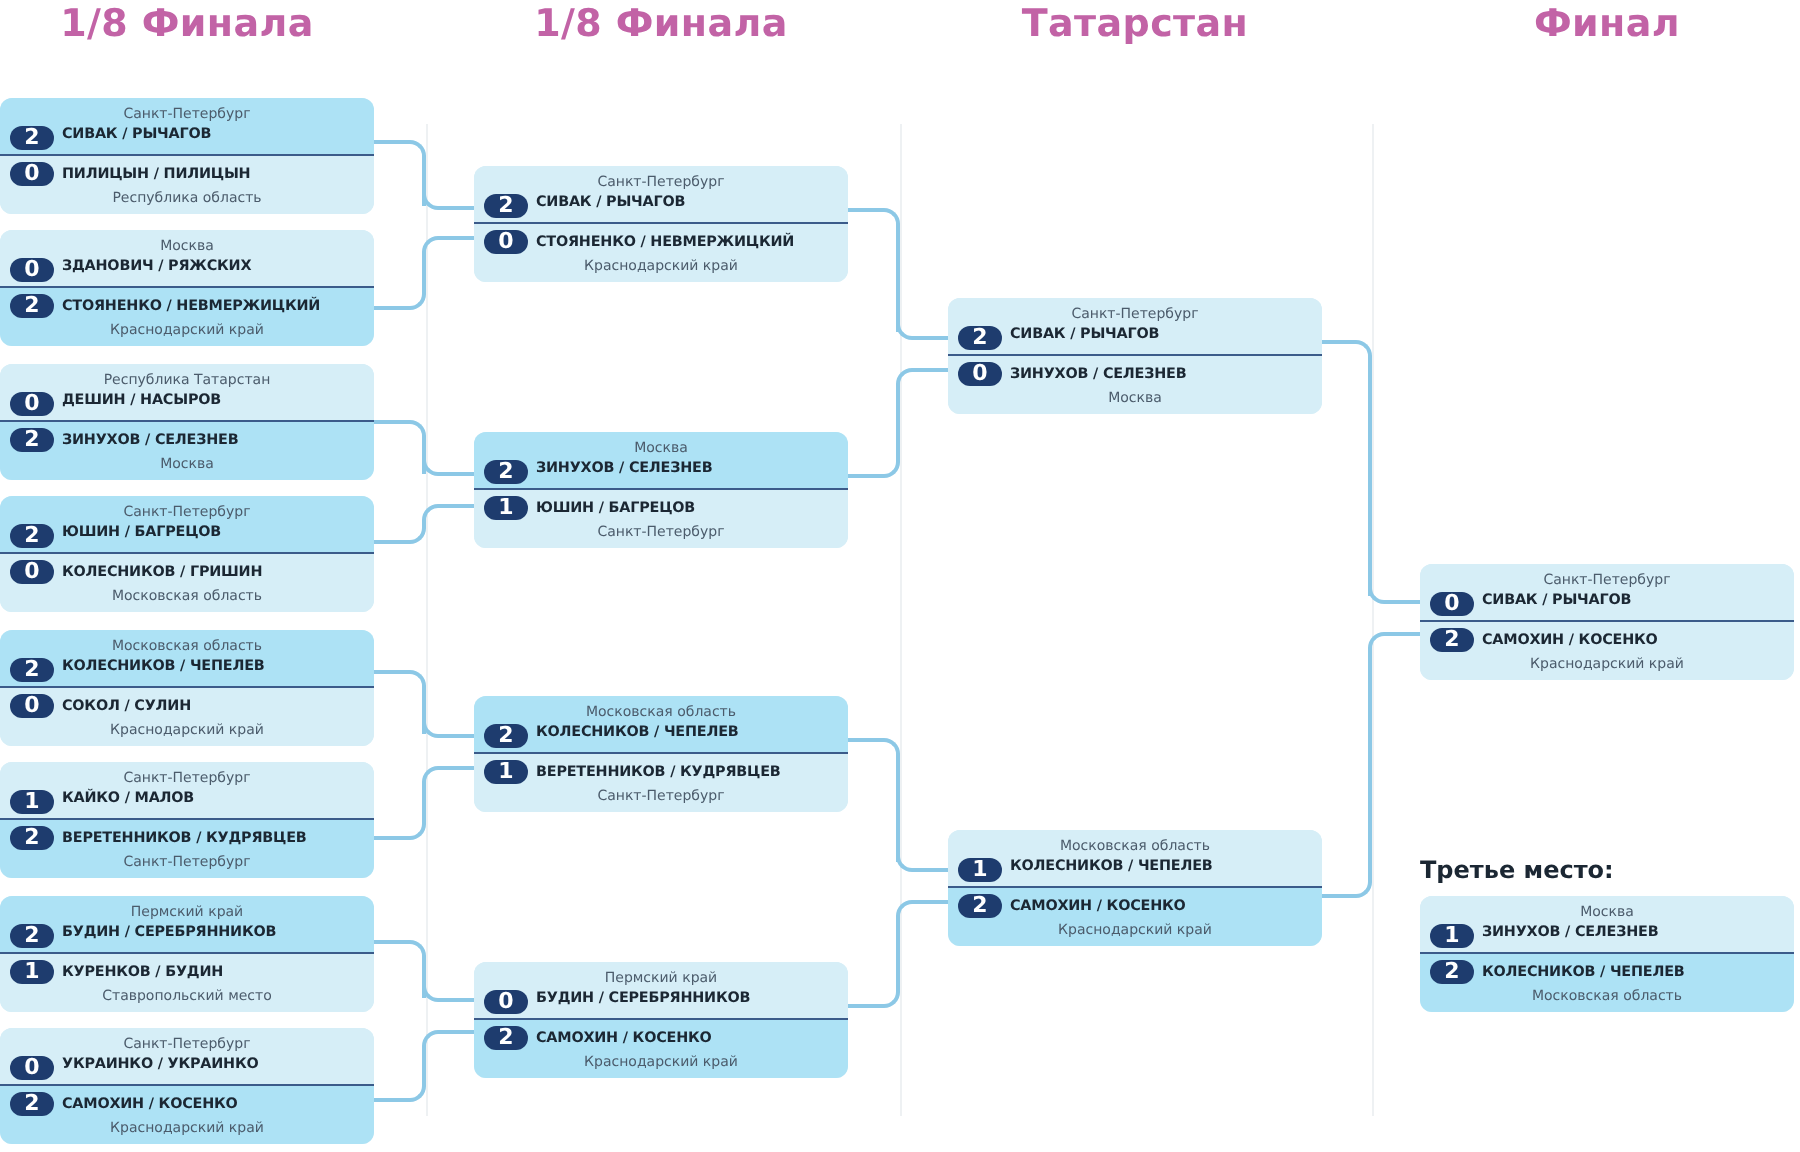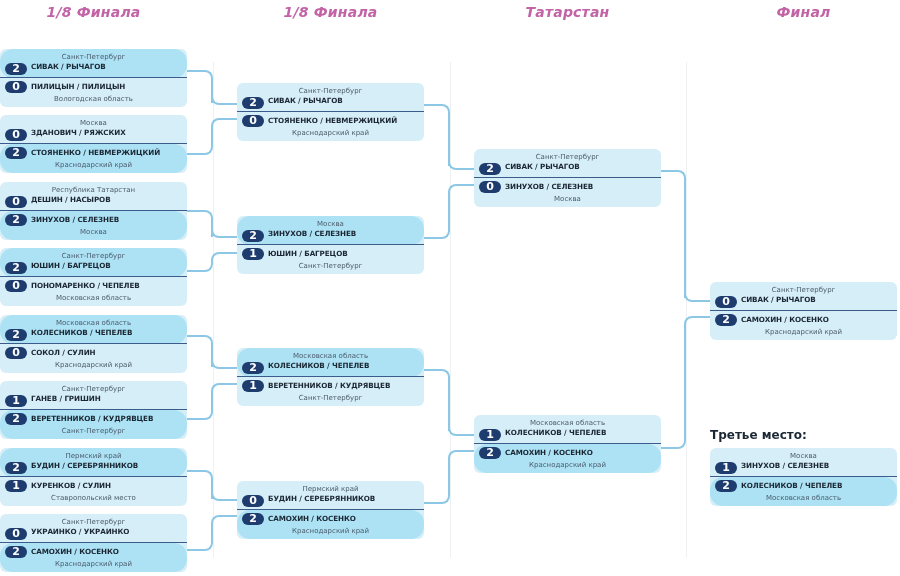--- a/index.html
+++ b/index.html
@@ -3,35 +3,34 @@
 <meta charset="utf-8">
 <style>
   html, body { margin: 0; padding: 0; }
   body {
     width: 900px; height: 576px; position: relative; overflow: hidden;
     background: #ffffff;
     font-family: "DejaVu Sans", "Liberation Sans", sans-serif;
   }
   .round-title {
     position: absolute; top: 0; height: 24px;
-    font-size: 14px; font-weight: bold; color: #c263a6;
-    text-align: center; line-height: 24px; letter-spacing: 0.2px; font-style: italic;
+    font-size: 19px; font-weight: bold; color: #c263a6;
+    text-align: center; line-height: 24px; letter-spacing: 0.2px;
   }
   .col-sep {
     position: absolute; top: 62px; bottom: 18px; width: 1px; background: #eef1f3;
   }
   .match {
     position: absolute; width: 187px; height: 58px;
     border-radius: 6px; overflow: hidden;
     background: #d6eef7;
   }
   .half {
     position: absolute; left: 0; right: 0; height: 29px;
     background: #d6eef7;
-    border-radius: 13px;
   }
   .half.top { top: 0; }
   .half.bottom { top: 29px; }
   .half.win { background: #ade2f5; }
   .divider {
     position: absolute; left: 0; right: 0; top: 28px; height: 1px; background: #3b5b8a;
   }
   .region {
     position: absolute; left: 0; right: 0;
     font-size: 7px; color: #4b5b6b; text-align: center; line-height: 8px;
@@ -108,21 +107,21 @@
 
 <div class="match" style="left:0;top:49px;">
   <div class="half top win">
     <div class="region">Санкт-Петербург</div>
     <div class="score">2</div>
     <div class="names">СИВАК / РЫЧАГОВ</div>
   </div>
   <div class="half bottom">
     <div class="score">0</div>
     <div class="names">ПИЛИЦЫН / ПИЛИЦЫН</div>
-    <div class="region">Вологодская область</div>
+    <div class="region">Республика область</div>
   </div>
   <div class="divider"></div>
 </div>
 
 <div class="match" style="left:0;top:115px;">
   <div class="half top">
     <div class="region">Москва</div>
     <div class="score">0</div>
     <div class="names">ЗДАНОВИЧ / РЯЖСКИХ</div>
   </div>
@@ -149,21 +148,21 @@
 </div>
 
 <div class="match" style="left:0;top:248px;">
   <div class="half top win">
     <div class="region">Санкт-Петербург</div>
     <div class="score">2</div>
     <div class="names">ЮШИН / БАГРЕЦОВ</div>
   </div>
   <div class="half bottom">
     <div class="score">0</div>
-    <div class="names">ПОНОМАРЕНКО / ЧЕПЕЛЕВ</div>
+    <div class="names">КОЛЕСНИКОВ / ГРИШИН</div>
     <div class="region">Московская область</div>
   </div>
   <div class="divider"></div>
 </div>
 
 <div class="match" style="left:0;top:315px;">
   <div class="half top win">
     <div class="region">Московская область</div>
     <div class="score">2</div>
     <div class="names">КОЛЕСНИКОВ / ЧЕПЕЛЕВ</div>
@@ -173,39 +172,39 @@
     <div class="names">СОКОЛ / СУЛИН</div>
     <div class="region">Краснодарский край</div>
   </div>
   <div class="divider"></div>
 </div>
 
 <div class="match" style="left:0;top:381px;">
   <div class="half top">
     <div class="region">Санкт-Петербург</div>
     <div class="score">1</div>
-    <div class="names">ГАНЕВ / ГРИШИН</div>
+    <div class="names">КАЙКО / МАЛОВ</div>
   </div>
   <div class="half bottom win">
     <div class="score">2</div>
     <div class="names">ВЕРЕТЕННИКОВ / КУДРЯВЦЕВ</div>
     <div class="region">Санкт-Петербург</div>
   </div>
   <div class="divider"></div>
 </div>
 
 <div class="match" style="left:0;top:448px;">
   <div class="half top win">
     <div class="region">Пермский край</div>
     <div class="score">2</div>
     <div class="names">БУДИН / СЕРЕБРЯННИКОВ</div>
   </div>
   <div class="half bottom">
     <div class="score">1</div>
-    <div class="names">КУРЕНКОВ / СУЛИН</div>
+    <div class="names">КУРЕНКОВ / БУДИН</div>
     <div class="region">Ставропольский место</div>
   </div>
   <div class="divider"></div>
 </div>
 
 <div class="match" style="left:0;top:514px;">
   <div class="half top">
     <div class="region">Санкт-Петербург</div>
     <div class="score">0</div>
     <div class="names">УКРАИНКО / УКРАИНКО</div>

